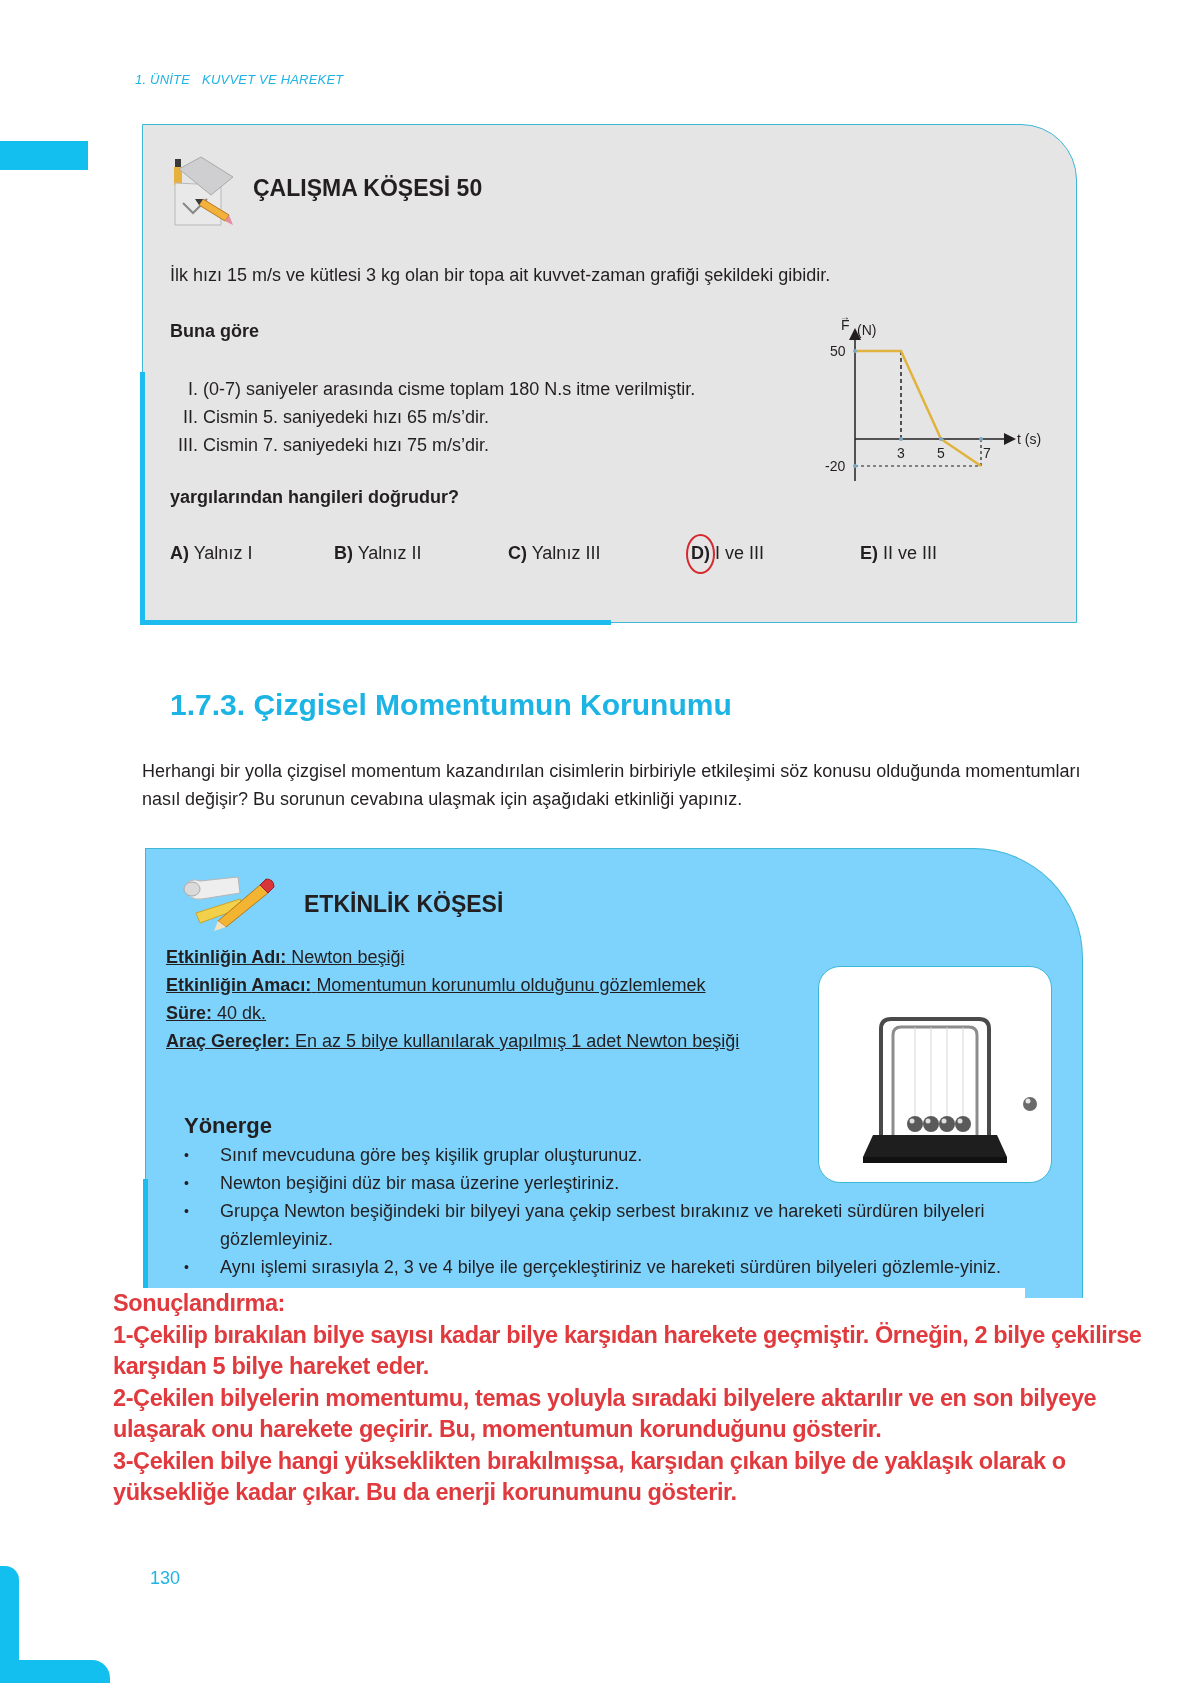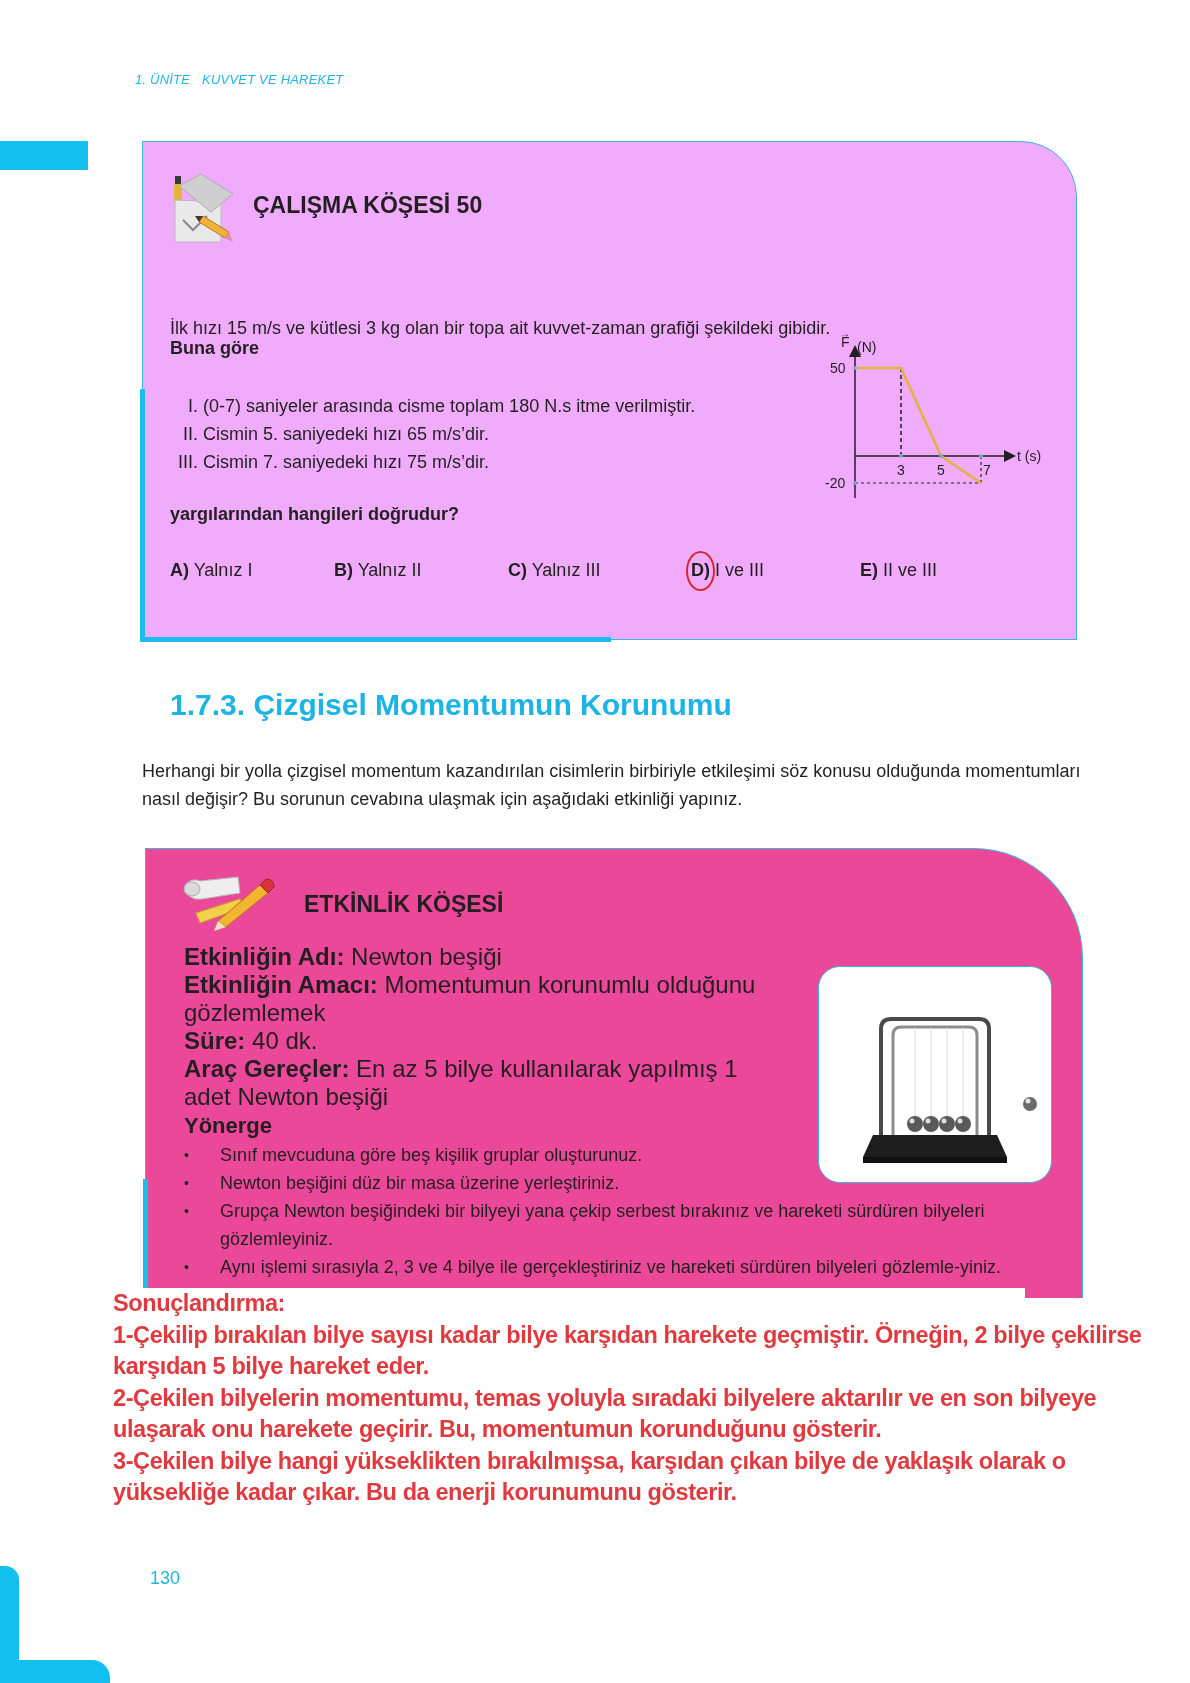--- a/index.html
+++ b/index.html
@@ -8,50 +8,50 @@
 
   .unit-header { position: absolute; left: 135px; top: 72px; font-size: 13px; font-style: italic; color: #1fb4e3; letter-spacing: 0.2px; }
   .unit-header span + span { margin-left: 12px; }
 
   .left-tab { position: absolute; left: 0; top: 141px; width: 88px; height: 29px; background: #12bfef; }
   .corner-bottom { position: absolute; left: 0; top: 1566px; width: 110px; height: 117px; }
   .corner-bottom .v { position: absolute; left: 0; top: 0; width: 19px; height: 117px; background: #12bfef; border-top-right-radius: 14px; }
   .corner-bottom .h { position: absolute; left: 0; top: 94px; width: 110px; height: 23px; background: #12bfef; border-top-right-radius: 18px; }
 
   
-  .study-box { position: absolute; left: 142px; top: 141px; width: 935px; height: 499px; background: #f0abfc; border: 1.5px solid #3db7d8; border-top-right-radius: 56px; }
+  .study-box { position: absolute; left: 142px; top: 124px; width: 935px; height: 499px; background: #e5e5e5; border: 1.5px solid #3db7d8; border-top-right-radius: 56px; }
   .study-box .accent-left { position: absolute; left: -3px; top: 247px; width: 5px; height: 252px; background: #1cbdee; }
   .study-box .accent-bottom { position: absolute; left: -3px; bottom: -3px; width: 471px; height: 5px; background: #1cbdee; }
 
   .study-icon { position: absolute; left: 28px; top: 30px; width: 64px; height: 72px; }
   .study-title { position: absolute; left: 110px; top: 50px; font-size: 23px; font-weight: bold; color: #231f20; }
-  .study-intro { position: absolute; left: 27px; top: 140px; font-size: 18px; margin-top: 36px; }
+  .study-intro { position: absolute; left: 27px; top: 140px; font-size: 18px; }
   .buna-gore { position: absolute; left: 27px; top: 196px; font-size: 18px; font-weight: bold; }
   .statements { position: absolute; left: 27px; top: 250px; font-size: 18px; line-height: 28px; }
   .statements .st { display: flex; }
   .statements .num { width: 28px; text-align: right; margin-right: 5px; }
   .question { position: absolute; left: 27px; top: 362px; font-size: 18px; font-weight: bold; }
 
   .options { position: absolute; left: 27px; top: 418px; font-size: 18px; }
   .opt { position: absolute; white-space: nowrap; }
   .opt b { font-weight: bold; }
   .opt .circle { position: absolute; left: -5px; top: -9px; width: 29px; height: 40px; border: 2px solid #d7282f; border-radius: 50%; }
 
   .graph { position: absolute; left: 660px; top: 186px; width: 260px; height: 190px; }
 
   
   .section-title { position: absolute; left: 170px; top: 688px; font-size: 30px; font-weight: bold; color: #1bb4e4; }
   .section-para { position: absolute; left: 142px; top: 757px; width: 950px; font-size: 18px; line-height: 28px; }
 
   
-  .activity-box { position: absolute; left: 145px; top: 848px; width: 938px; height: 450px; background: #ec4899; border: 1.5px solid #3db7d8; border-bottom: none; border-top-right-radius: 110px; }
+  .activity-box { position: absolute; left: 145px; top: 848px; width: 938px; height: 450px; background: #7dd3fc; border: 1.5px solid #3db7d8; border-bottom: none; border-top-right-radius: 110px; }
   .activity-box .accent-left { position: absolute; left: -3px; top: 330px; width: 5px; height: 120px; background: #1cbdee; }
   .activity-icon { position: absolute; left: 36px; top: 24px; width: 98px; height: 58px; }
   .activity-title { position: absolute; left: 158px; top: 42px; font-size: 23px; font-weight: bold; }
-  .activity-info { position: absolute; left: 38px; top: 94px; font-size: 24px; line-height: 28px; width: 600px; }
+  .activity-info { position: absolute; left: 20px; top: 94px; font-size: 18px; line-height: 28px; width: 600px; text-decoration: underline; }
   .activity-info b { font-weight: bold; }
 
   .photo-frame { position: absolute; left: 672px; top: 117px; width: 234px; height: 217px; background: #ffffff; border: 1.5px solid #3db7d8; border-radius: 22px; overflow: hidden; }
 
   .yonerge-title { position: absolute; left: 38px; top: 264px; font-size: 22px; font-weight: bold; }
   .steps { position: absolute; left: 38px; top: 292px; width: 880px; font-size: 18px; line-height: 28px; list-style: none; }
   .steps li { position: relative; padding-left: 36px; }
   .steps li::before { content: "•"; position: absolute; left: 0; top: 0; font-size: 14px; }
 
   

